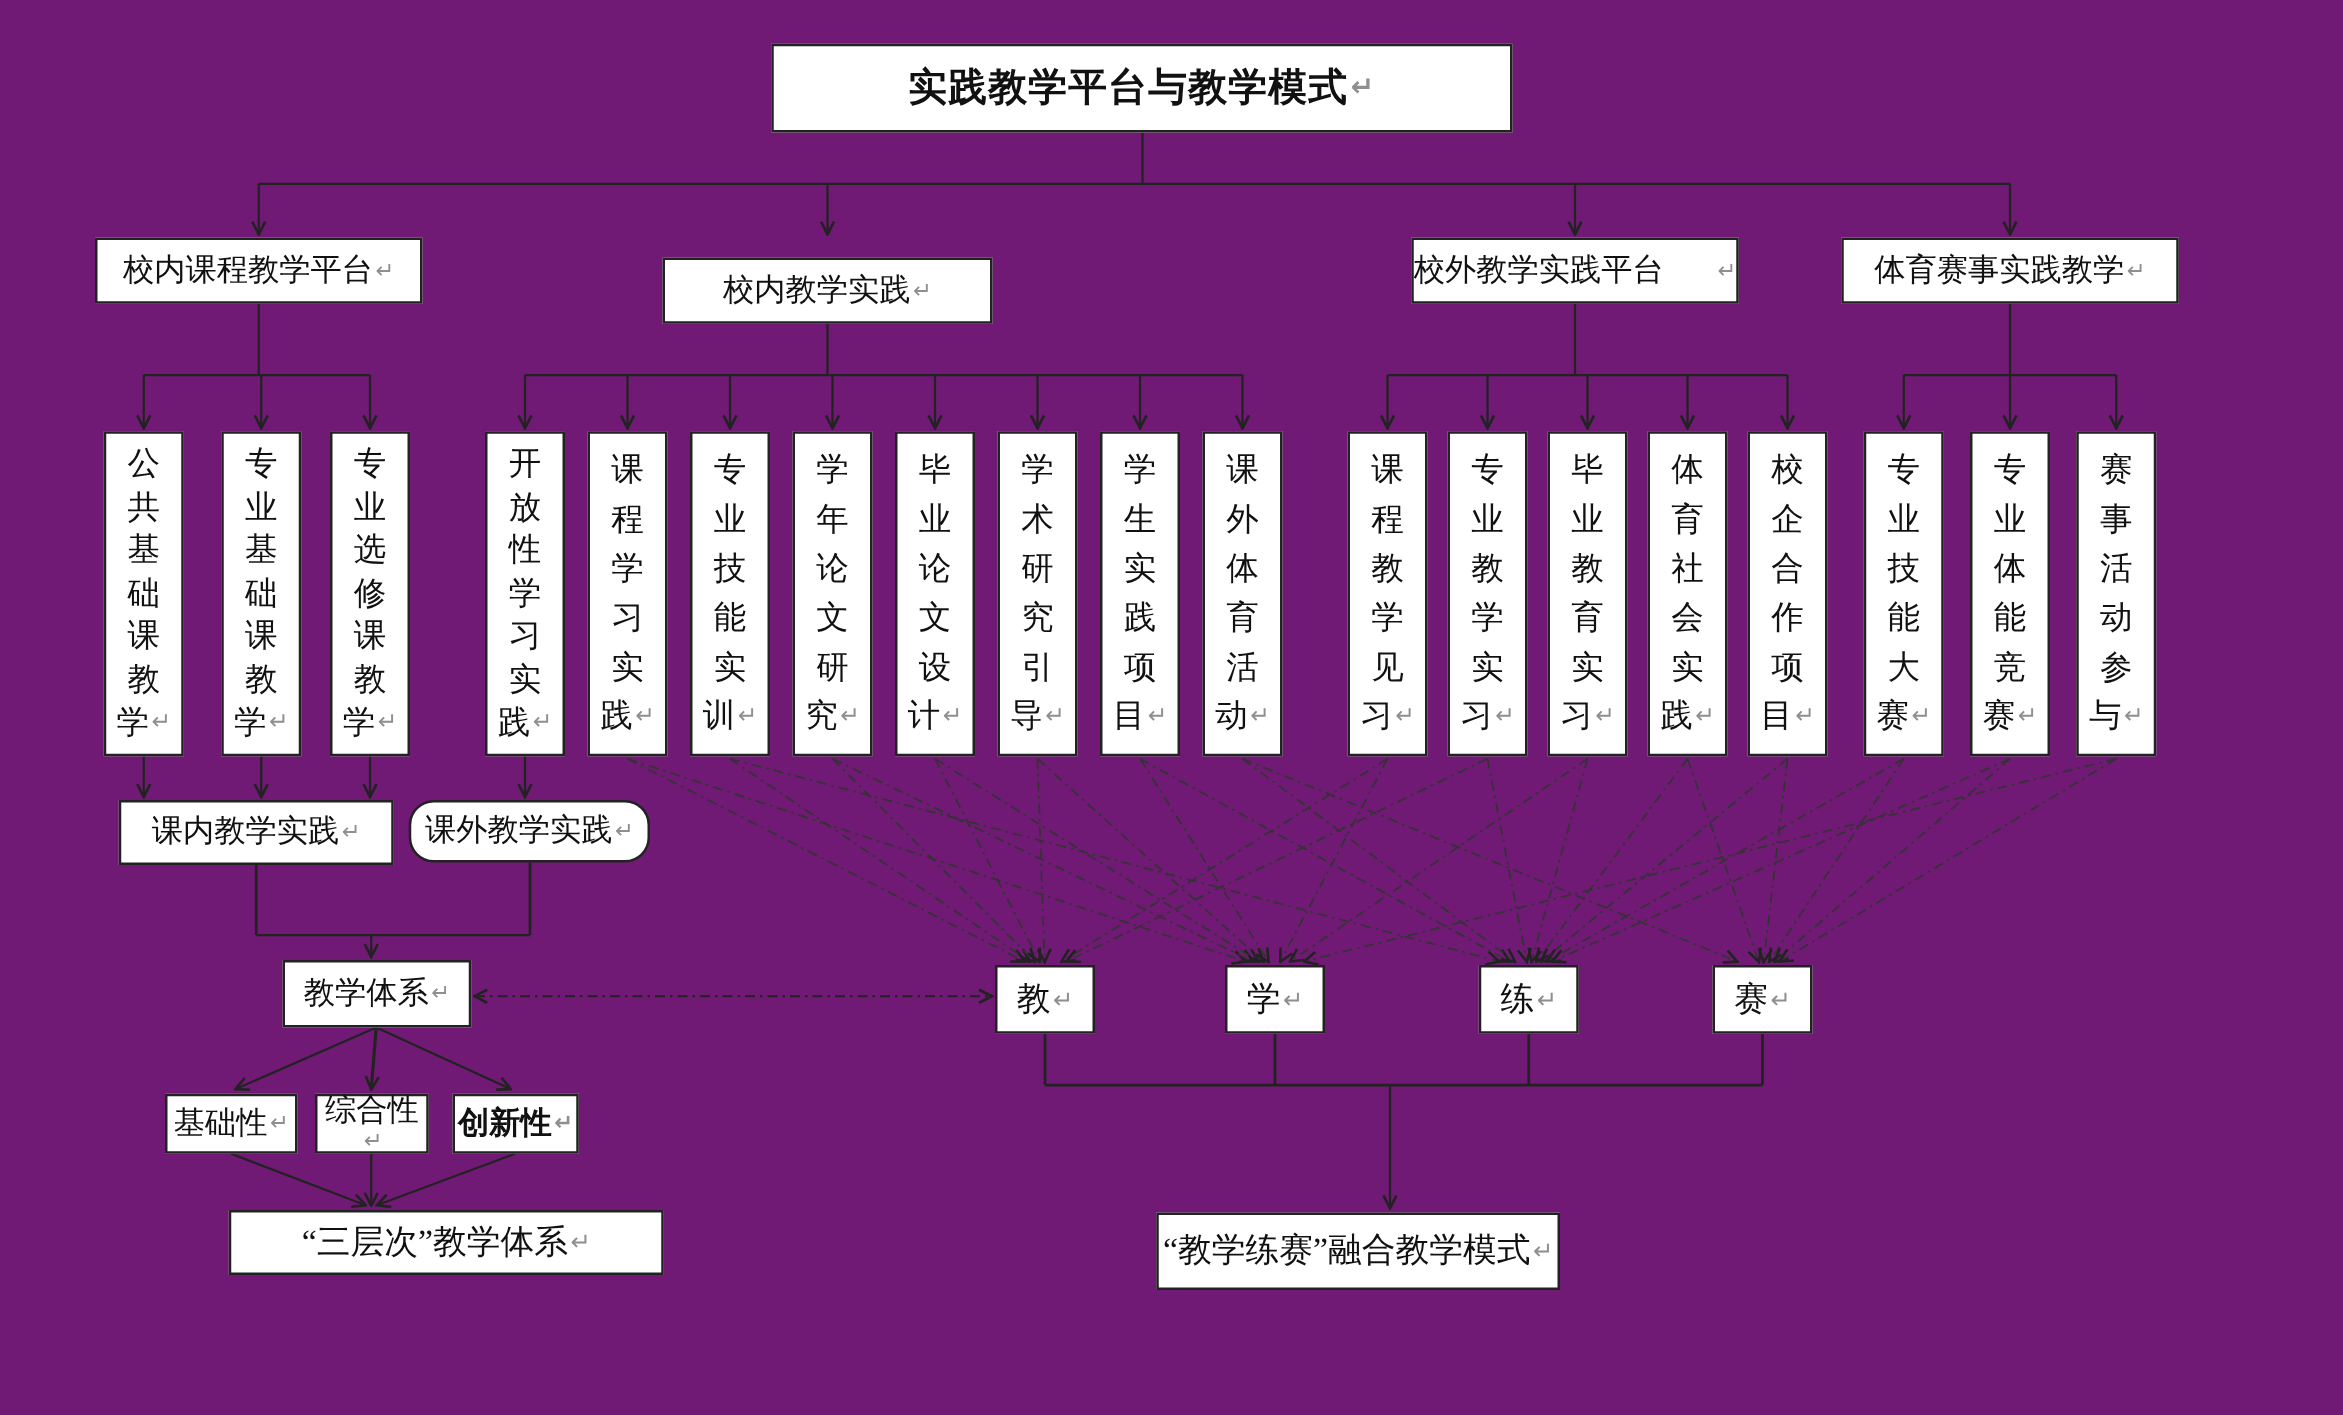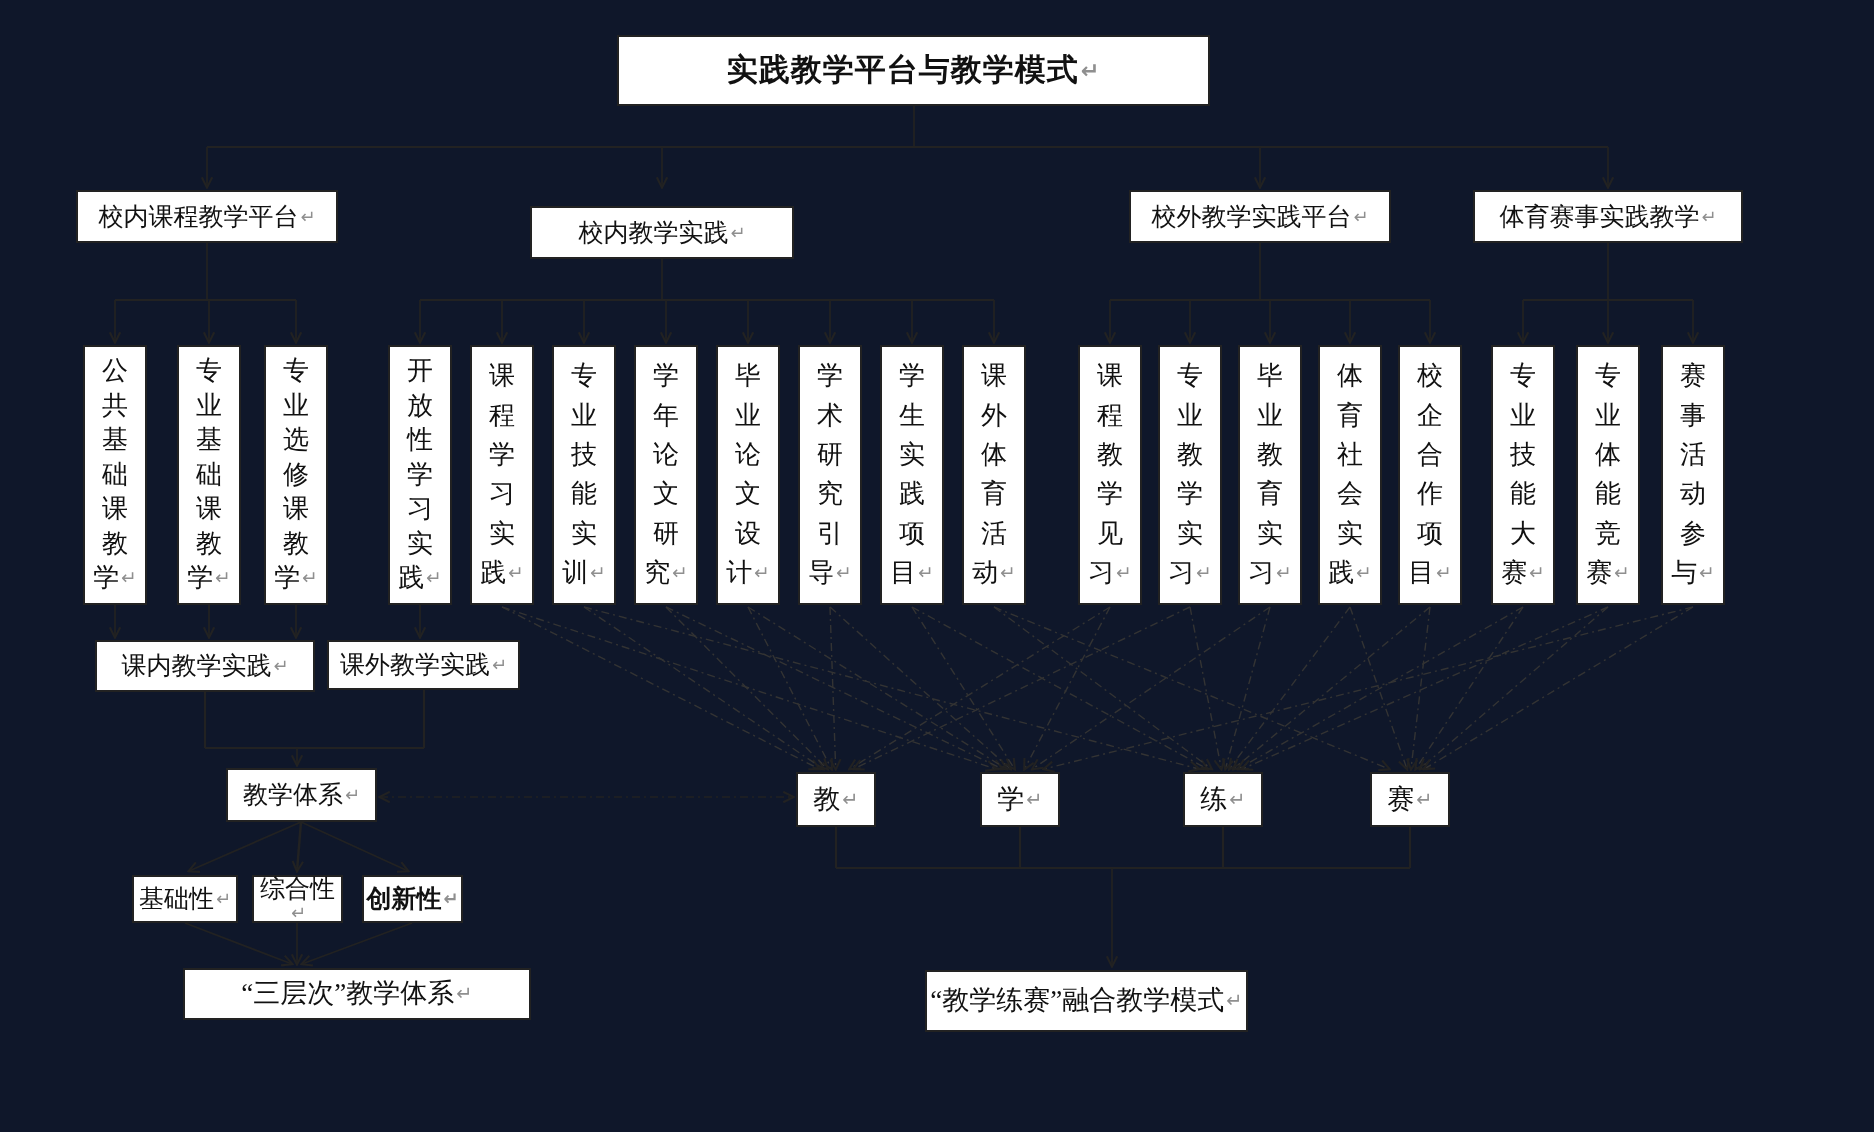--- a/index.html
+++ b/index.html
@@ -1,16 +1,16 @@
 <!DOCTYPE html>
 <html><head>
 <meta charset="utf-8">
 <style>
   html,body{margin:0;padding:0;background:#ffffff;}
-  #canvas{position:relative;width:1874px;height:1132px;background:#0f172a;overflow:hidden;
+  #canvas{position:relative;width:1874px;height:1132px;background:#701a75;overflow:hidden;
           font-family:"Liberation Serif","DejaVu Serif",serif;color:#111111;}
   #wires{position:absolute;left:0;top:0;z-index:1;}
   .node{position:absolute;background:#ffffff;border:2px solid #222222;box-sizing:border-box;
         display:flex;align-items:center;justify-content:center;z-index:2;font-size:25px;
         white-space:nowrap;line-height:1.1;}
   .title-box{font-weight:bold;font-size:31px;letter-spacing:1px;}
   .big{font-size:27px;}
   .colbox{flex-direction:column;justify-content:space-evenly;font-size:26px;padding:4px 0;}
   .colbox .chr{display:flex;align-items:center;justify-content:center;height:28px;}
   .ret{color:#8f8f8f;font-size:0.72em;margin-left:2px;font-family:"DejaVu Sans",sans-serif;}
@@ -207,21 +207,21 @@
       <span class="chr">目<span class="ret">↵</span></span>
     </div>
     <div class="node colbox" style="left: 962px; top: 345px; width: 64px; height: 260px;">
       <span class="chr">课</span>
       <span class="chr">外</span>
       <span class="chr">体</span>
       <span class="chr">育</span>
       <span class="chr">活</span>
       <span class="chr">动<span class="ret">↵</span></span>
     </div>
-    <div class="node" style="left: 1129px; top: 190px; width: 262px; height: 53px;">
+    <div class="node" style="left: 1129px; top: 190px; width: 262px; height: 53px; justify-content: space-between;">
       <span>校外教学实践平台</span>
       <span class="ret">↵</span>
     </div>
     <div class="node colbox" style="left: 1078px; top: 345px; width: 64px; height: 260px;">
       <span class="chr">课</span>
       <span class="chr">程</span>
       <span class="chr">教</span>
       <span class="chr">学</span>
       <span class="chr">见</span>
       <span class="chr">习<span class="ret">↵</span></span>
@@ -283,21 +283,21 @@
       <span class="chr">事</span>
       <span class="chr">活</span>
       <span class="chr">动</span>
       <span class="chr">参</span>
       <span class="chr">与<span class="ret">↵</span></span>
     </div>
     <div class="node" style="left: 95px; top: 640px; width: 220px; height: 52px;">
       <span>课内教学实践</span>
       <span class="ret">↵</span>
     </div>
-    <div class="node" style="left: 327px; top: 640px; width: 193px; height: 50px;">
+    <div class="node" style="left: 327px; top: 640px; width: 193px; height: 50px; border-radius: 20px;">
       <span>课外教学实践</span>
       <span class="ret">↵</span>
     </div>
     <div class="node" style="left: 226px; top: 768px; width: 151px; height: 54px;">
       <span>教学体系</span>
       <span class="ret">↵</span>
     </div>
     <div class="node" style="left: 132px; top: 875px; width: 106px; height: 48px;">
       <span>基础性</span>
       <span class="ret">↵</span>

